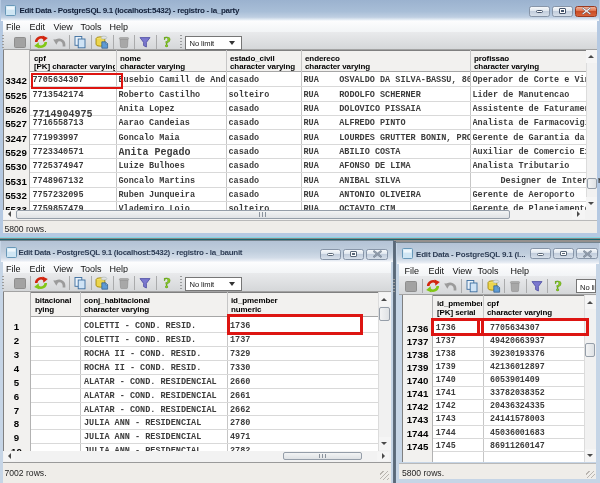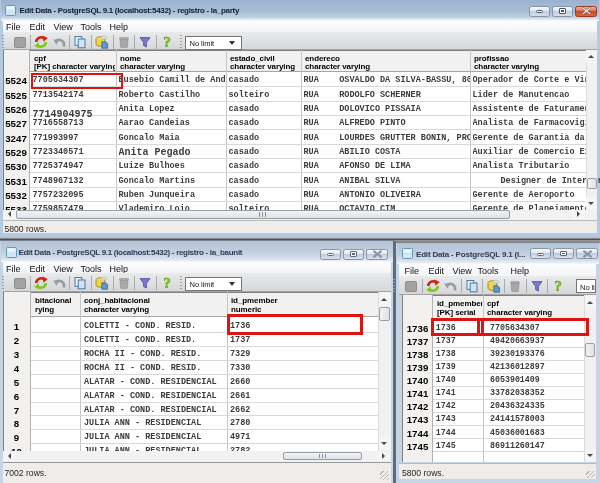--- a/index.html
+++ b/index.html
@@ -115,21 +115,21 @@
 <div style="position:absolute;left:30px;top:143.65px;width:556px;height:1px;background:#d9d9d9;"></div>
 <div style="position:absolute;left:30px;top:157.98px;width:556px;height:1px;background:#d9d9d9;"></div>
 <div style="position:absolute;left:30px;top:172.31px;width:556px;height:1px;background:#d9d9d9;"></div>
 <div style="position:absolute;left:30px;top:186.64px;width:556px;height:1px;background:#d9d9d9;"></div>
 <div style="position:absolute;left:30px;top:200.97px;width:556px;height:1px;background:#d9d9d9;"></div>
 <div class="t hdr" style="left:34px;top:54.5px;width:81px;overflow:hidden;">cpf<br>[PK] character varying</div>
 <div class="t hdr" style="left:120px;top:54.5px;width:105px;overflow:hidden;">nome<br>character varying</div>
 <div class="t hdr" style="left:230px;top:54.5px;width:70px;overflow:hidden;">estado_civil<br>character varying</div>
 <div class="t hdr" style="left:305px;top:54.5px;width:164px;overflow:hidden;">endereco<br>character varying</div>
 <div class="t hdr" style="left:474px;top:54.5px;width:111px;overflow:hidden;">profissao<br>character varying</div>
-<span class="t rn" style="left:3px;top:75.20px;width:26px;font-size:9.7px;">5524</span>
+<span class="t rn" style="left:3px;top:75.20px;width:26px;font-size:9.7px;">3342</span>
 <span class="t mono" style="left:32.5px;top:75.20px;width:83px;overflow:hidden;font-size:8.5px;">7705634307</span>
 <span class="t mono" style="left:118.5px;top:75.20px;width:107px;overflow:hidden;font-size:8.5px;">Eusebio Camill de Andrade</span>
 <span class="t mono" style="left:228.5px;top:75.20px;width:72px;overflow:hidden;font-size:8.5px;">casado</span>
 <span class="t mono" style="left:303.5px;top:75.20px;width:166px;overflow:hidden;font-size:8.5px;">RUA    OSVALDO DA SILVA-BASSU, 80</span>
 <span class="t mono" style="left:472.5px;top:75.20px;width:113px;overflow:hidden;font-size:8.5px;">Operador de Corte e Vinco</span>
 <span class="t rn" style="left:3px;top:89.53px;width:26px;font-size:9.7px;">5525</span>
 <span class="t mono" style="left:32.5px;top:89.53px;width:83px;overflow:hidden;font-size:8.5px;">7713542174</span>
 <span class="t mono" style="left:118.5px;top:89.53px;width:107px;overflow:hidden;font-size:8.5px;">Roberto Castilho</span>
 <span class="t mono" style="left:228.5px;top:89.53px;width:72px;overflow:hidden;font-size:8.5px;">solteiro</span>
 <span class="t mono" style="left:303.5px;top:89.53px;width:166px;overflow:hidden;font-size:8.5px;">RUA    RODOLFO SCHERNER</span>

